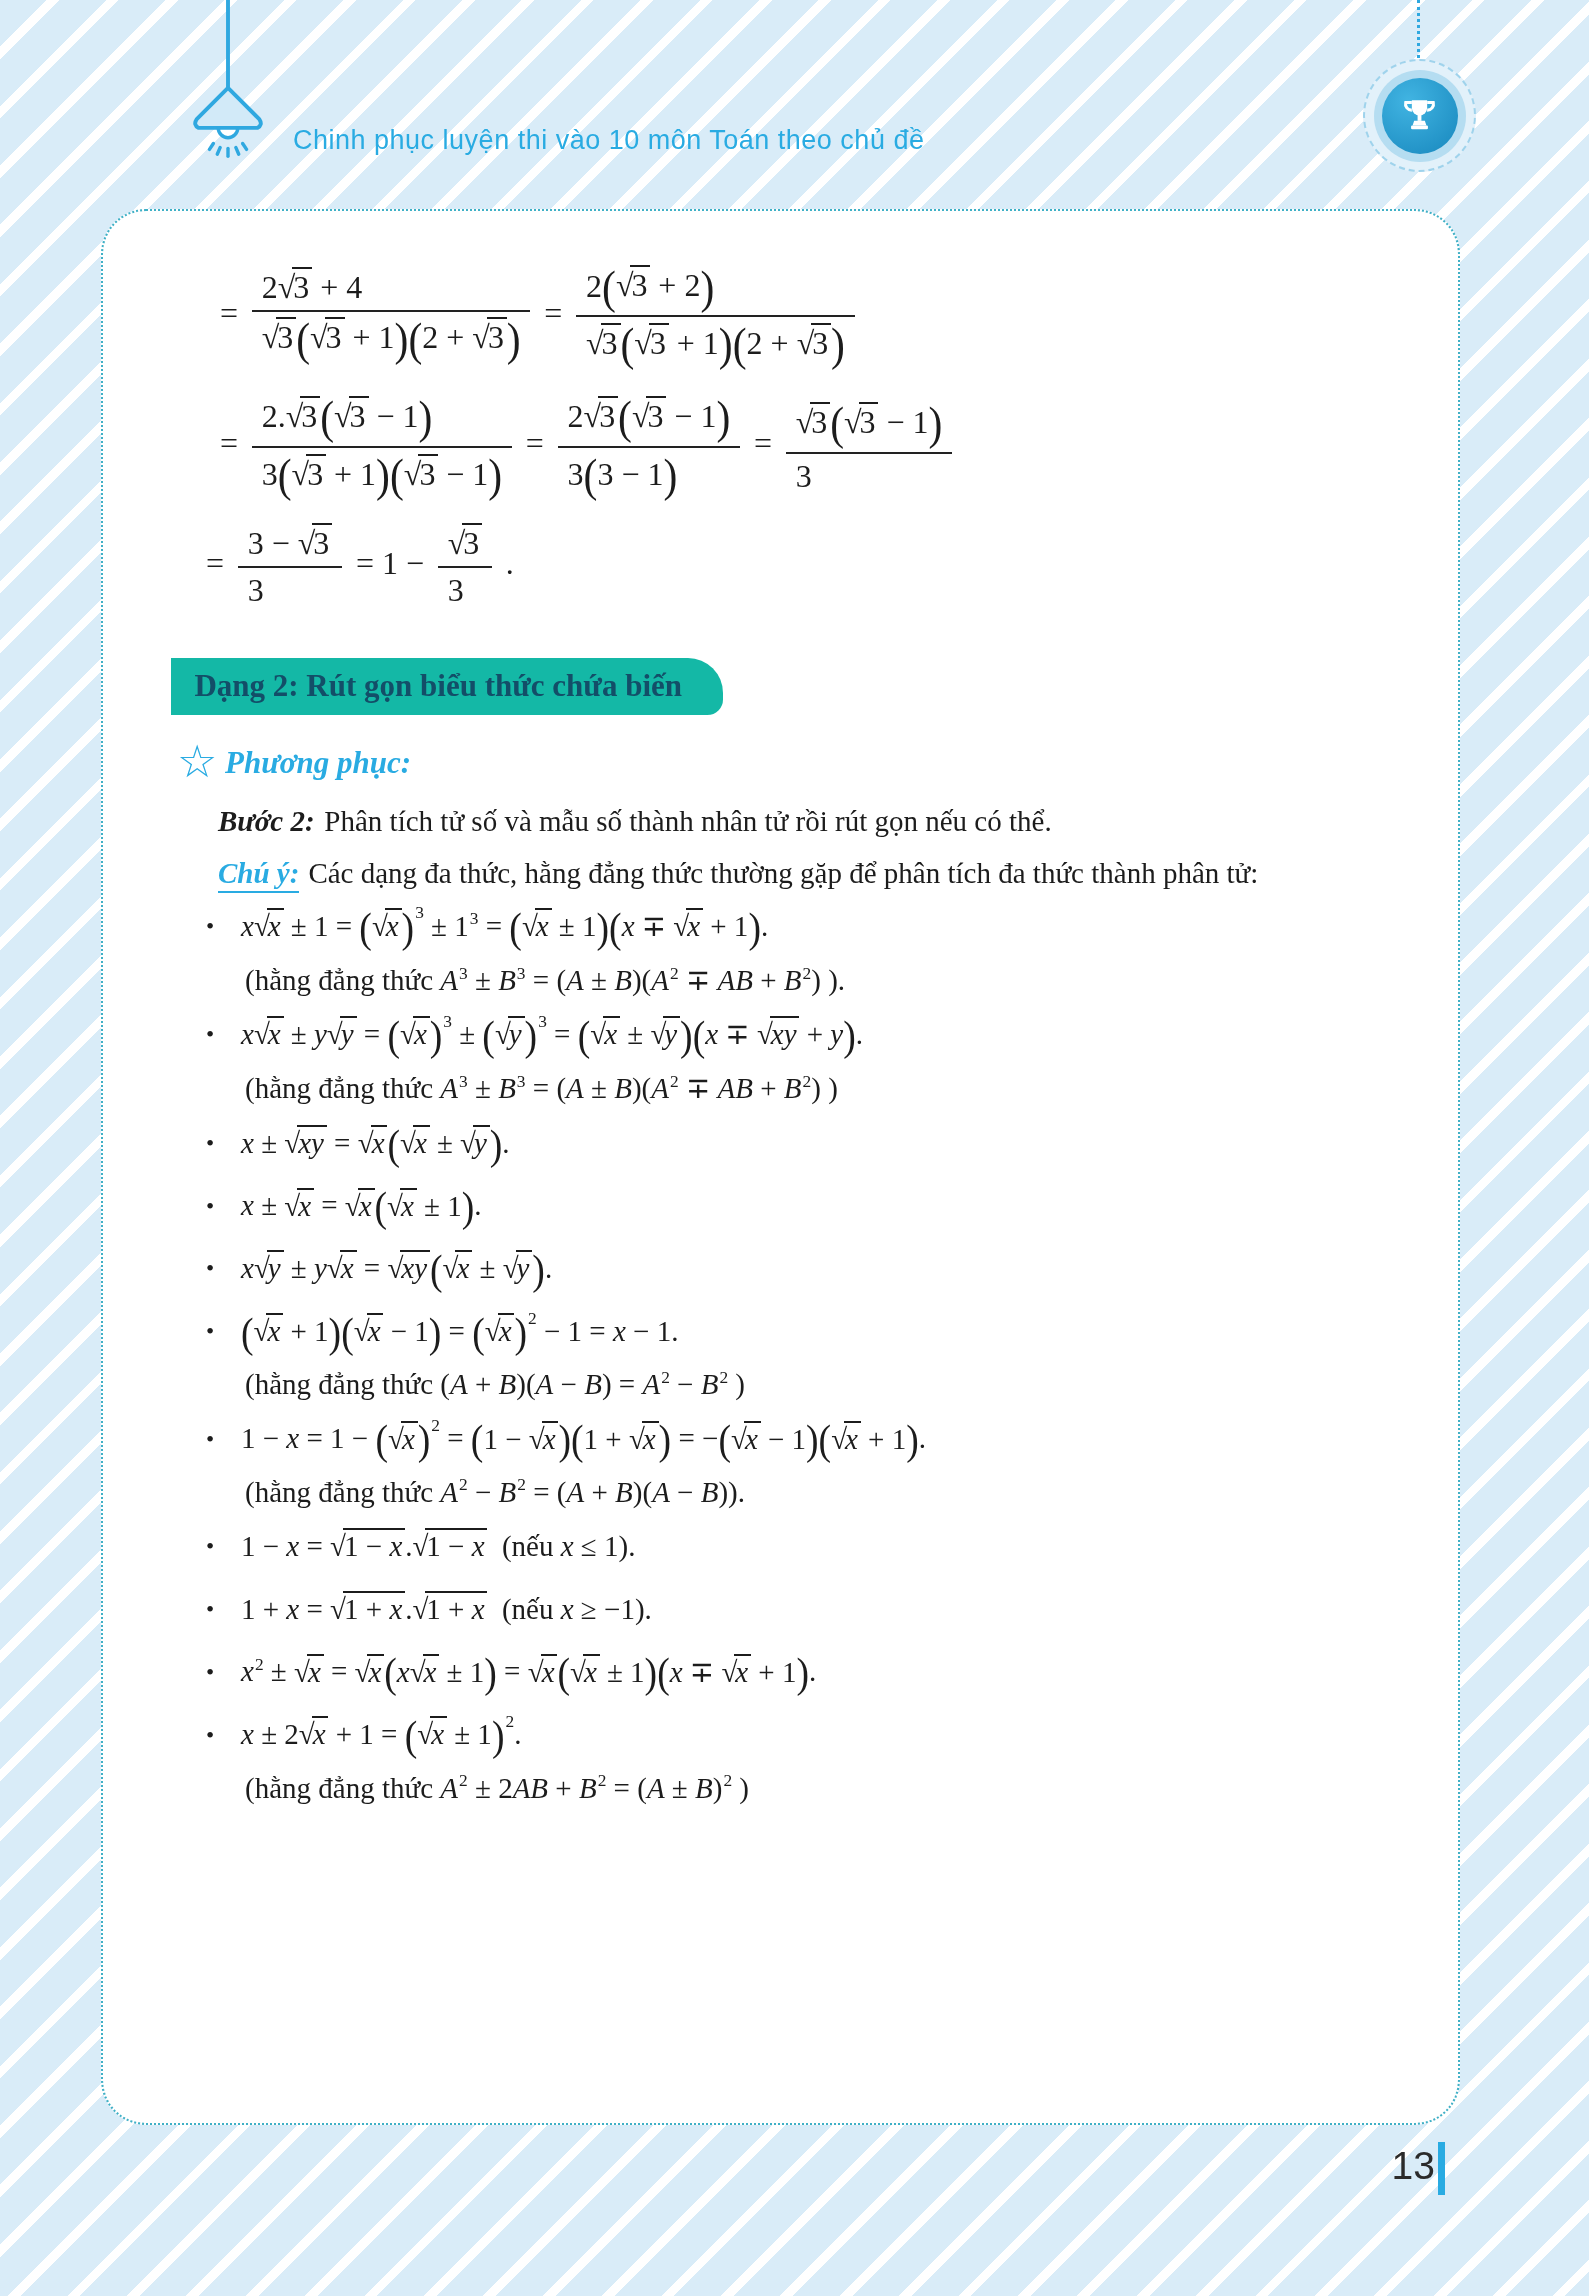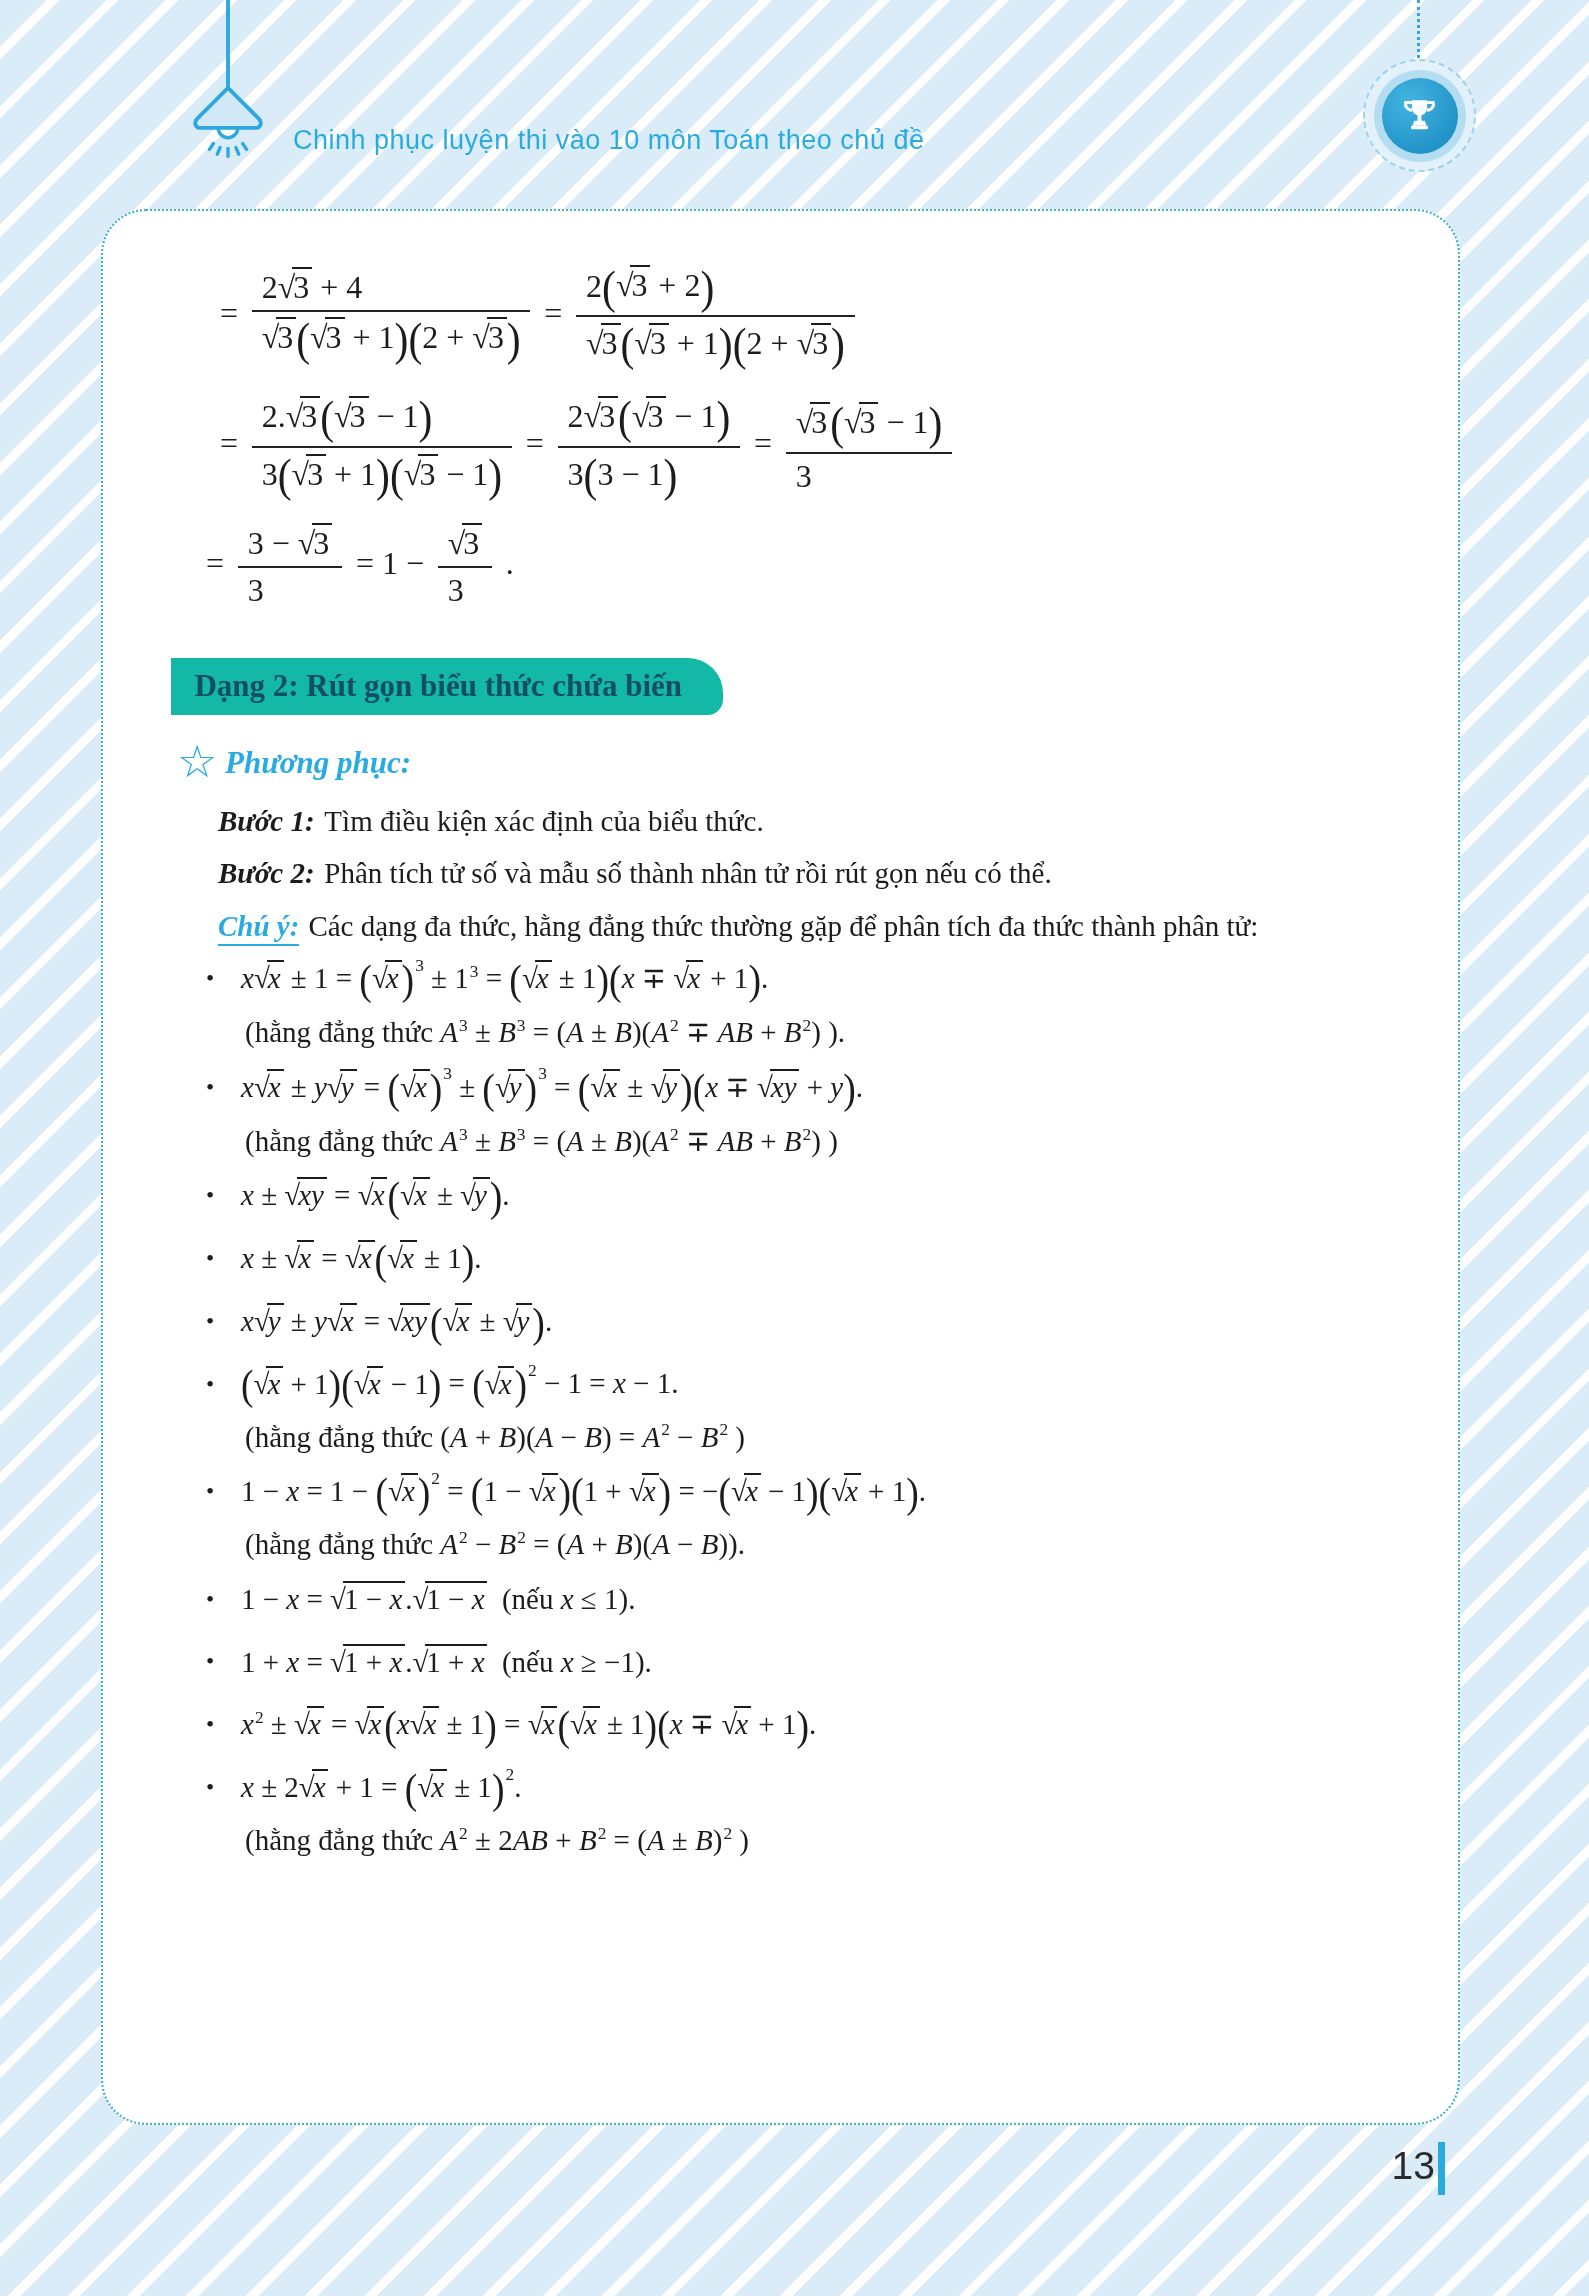--- a/index.html
+++ b/index.html
@@ -133,23 +133,20 @@
     <div>
       <div class="banner">Dạng 2: Rút gọn biểu thức chứa biến</div>
     </div>
 
     <div class="method">
       <span class="star">☆</span>
       <span class="method-label">Phương phục:</span>
     </div>
 
     <div class="step">
-      <span class="step-label">Bước 1:</span><span class="step-text">Tìm điều kiện xác định của biểu thức.</span>
-    </div>
-    <div class="step">
       <span class="step-label">Bước 2:</span><span class="step-text">Phân tích tử số và mẫu số thành nhân tử rồi rút gọn nếu có thể.</span>
     </div>
 
     <div class="chuy">
       <span class="chuy-label">Chú ý:</span><span class="chuy-intro">Các dạng đa thức, hằng đẳng thức thường gặp để phân tích đa thức thành phân tử:</span>
     </div>
 
     <div class="id-row">
       <span class="dot">•</span>
       <span class="math"><i>x</i><span class="sqrt"><span class="rsign">√</span><span class="rad"><i>x</i></span></span> ± 1 = <span class="bp"><span class="par">(</span><span class="sqrt"><span class="rsign">√</span><span class="rad"><i>x</i></span></span><span class="par">)</span></span><span class="msup">3</span> ± 1<span class="msup">3</span> = <span class="bp"><span class="par">(</span><span class="sqrt"><span class="rsign">√</span><span class="rad"><i>x</i></span></span> ± 1<span class="par">)</span></span><span class="bp"><span class="par">(</span><i>x</i> ∓ <span class="sqrt"><span class="rsign">√</span><span class="rad"><i>x</i></span></span> + 1<span class="par">)</span></span>.</span>

